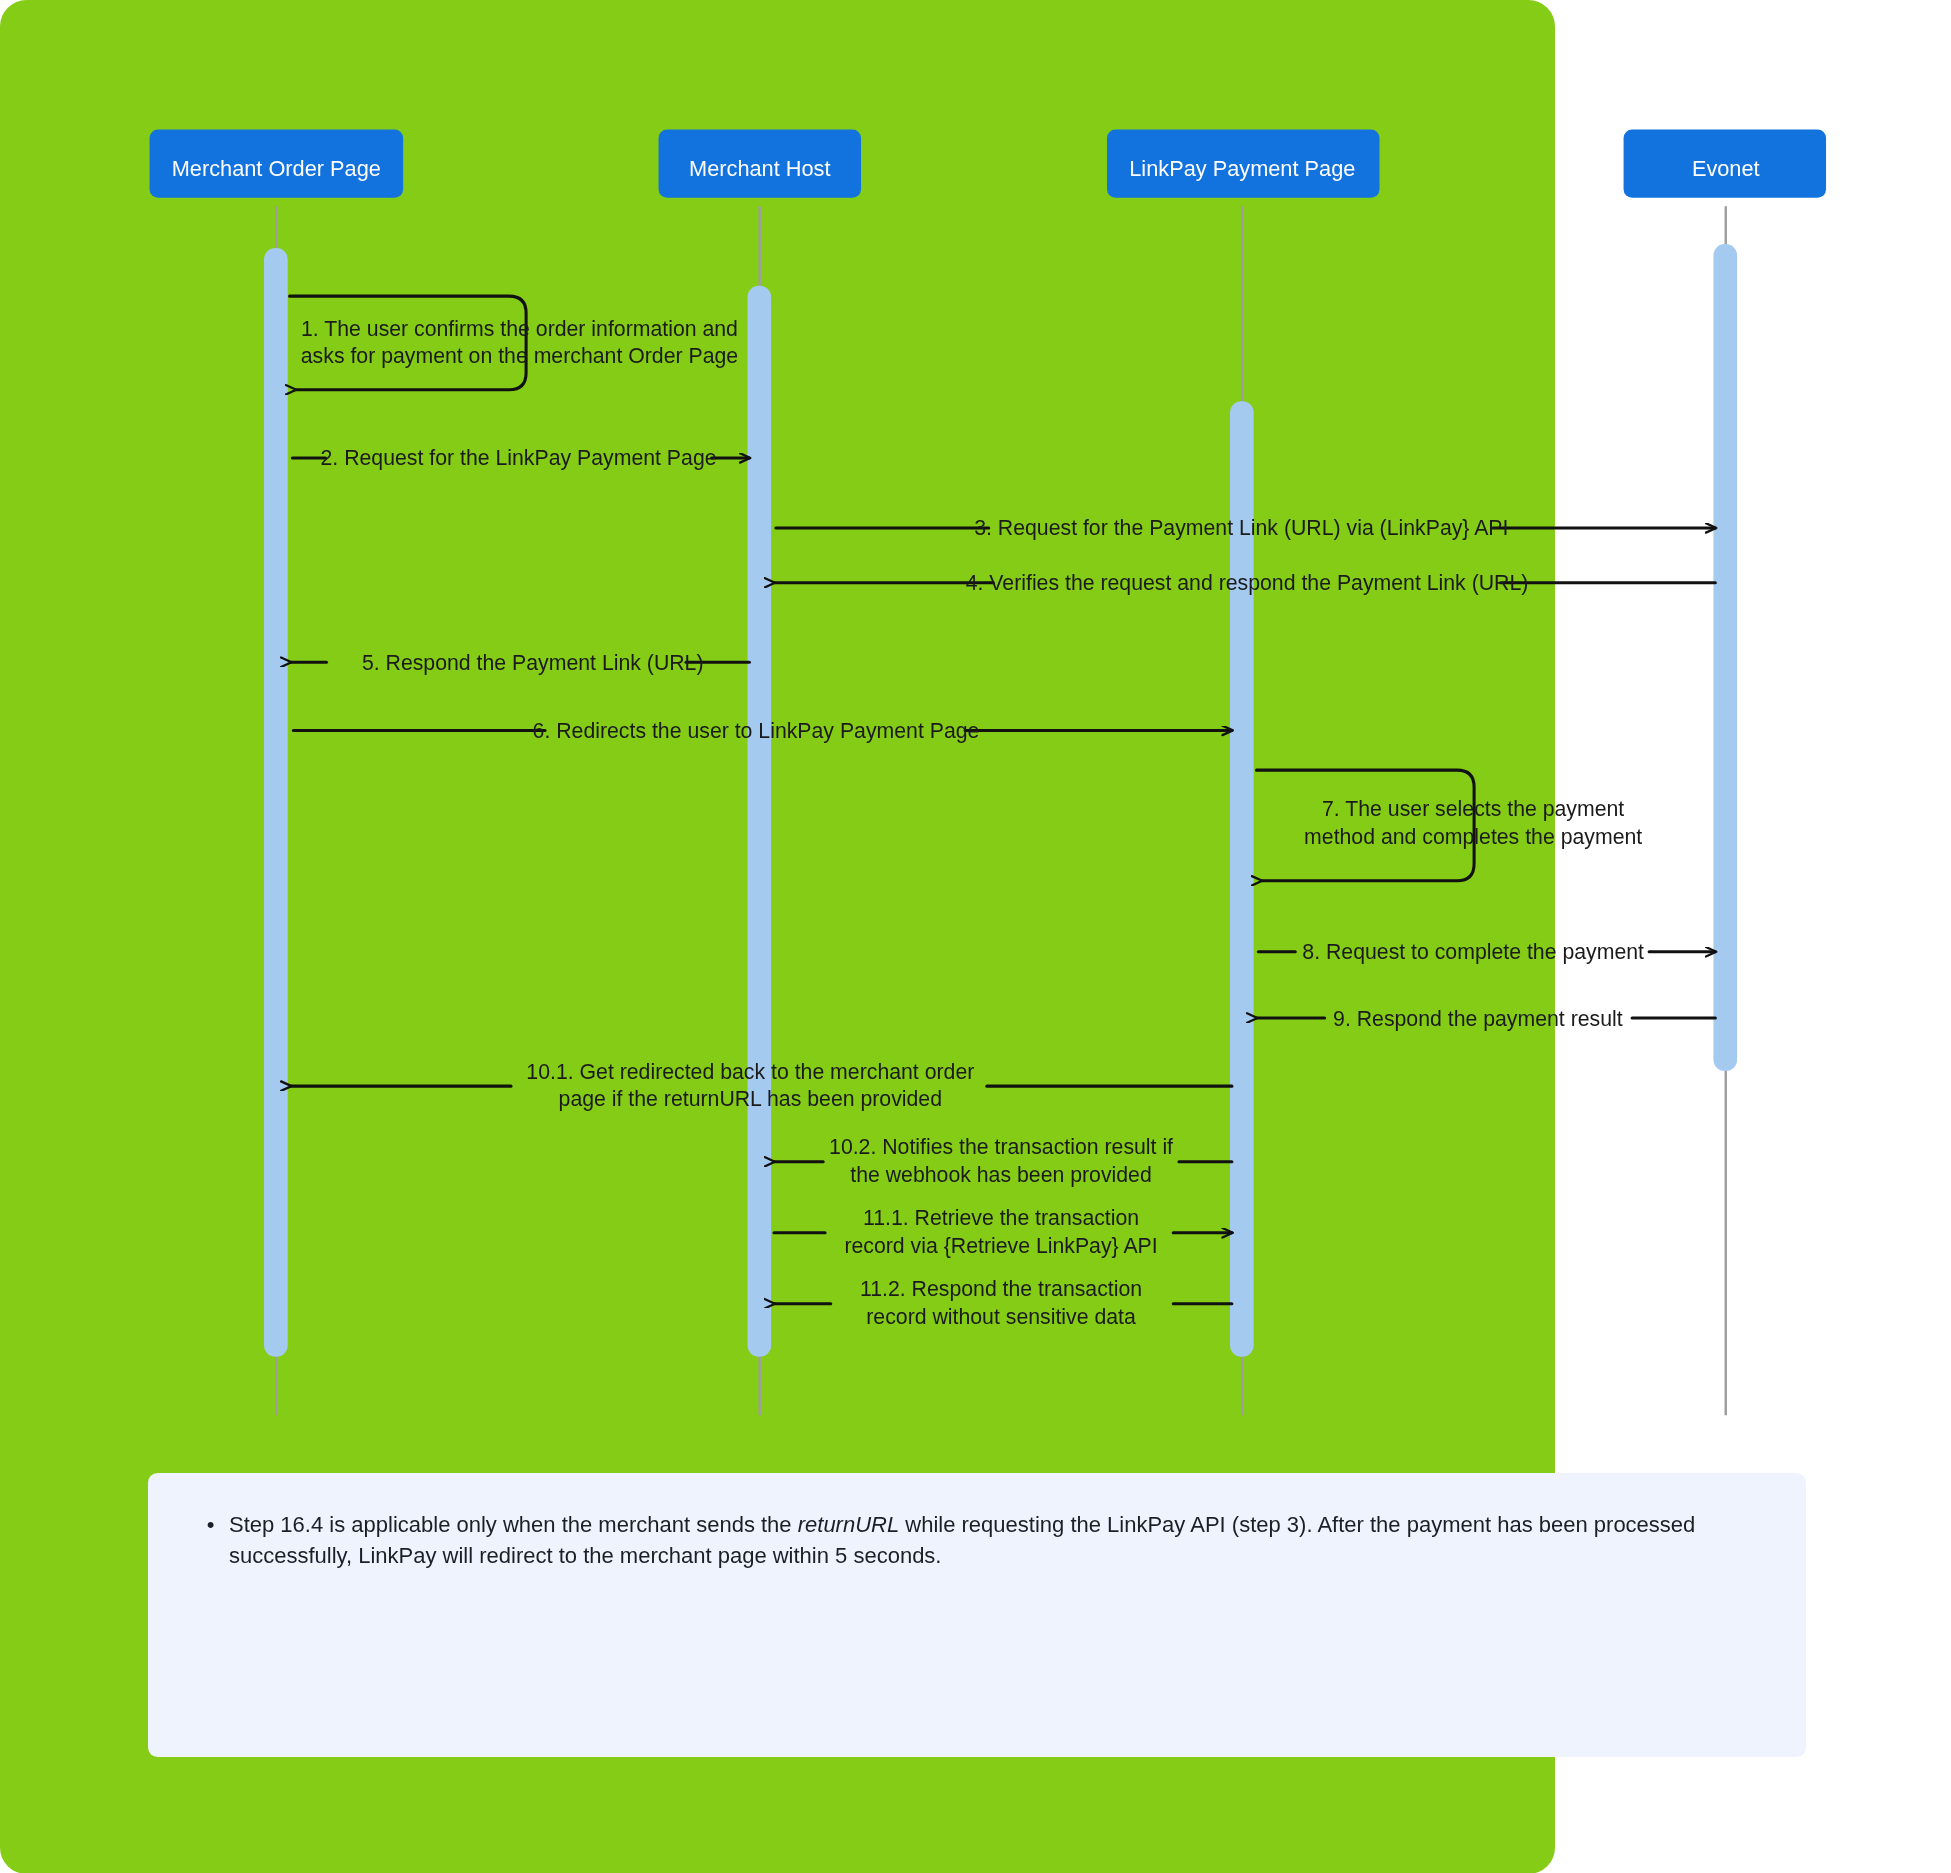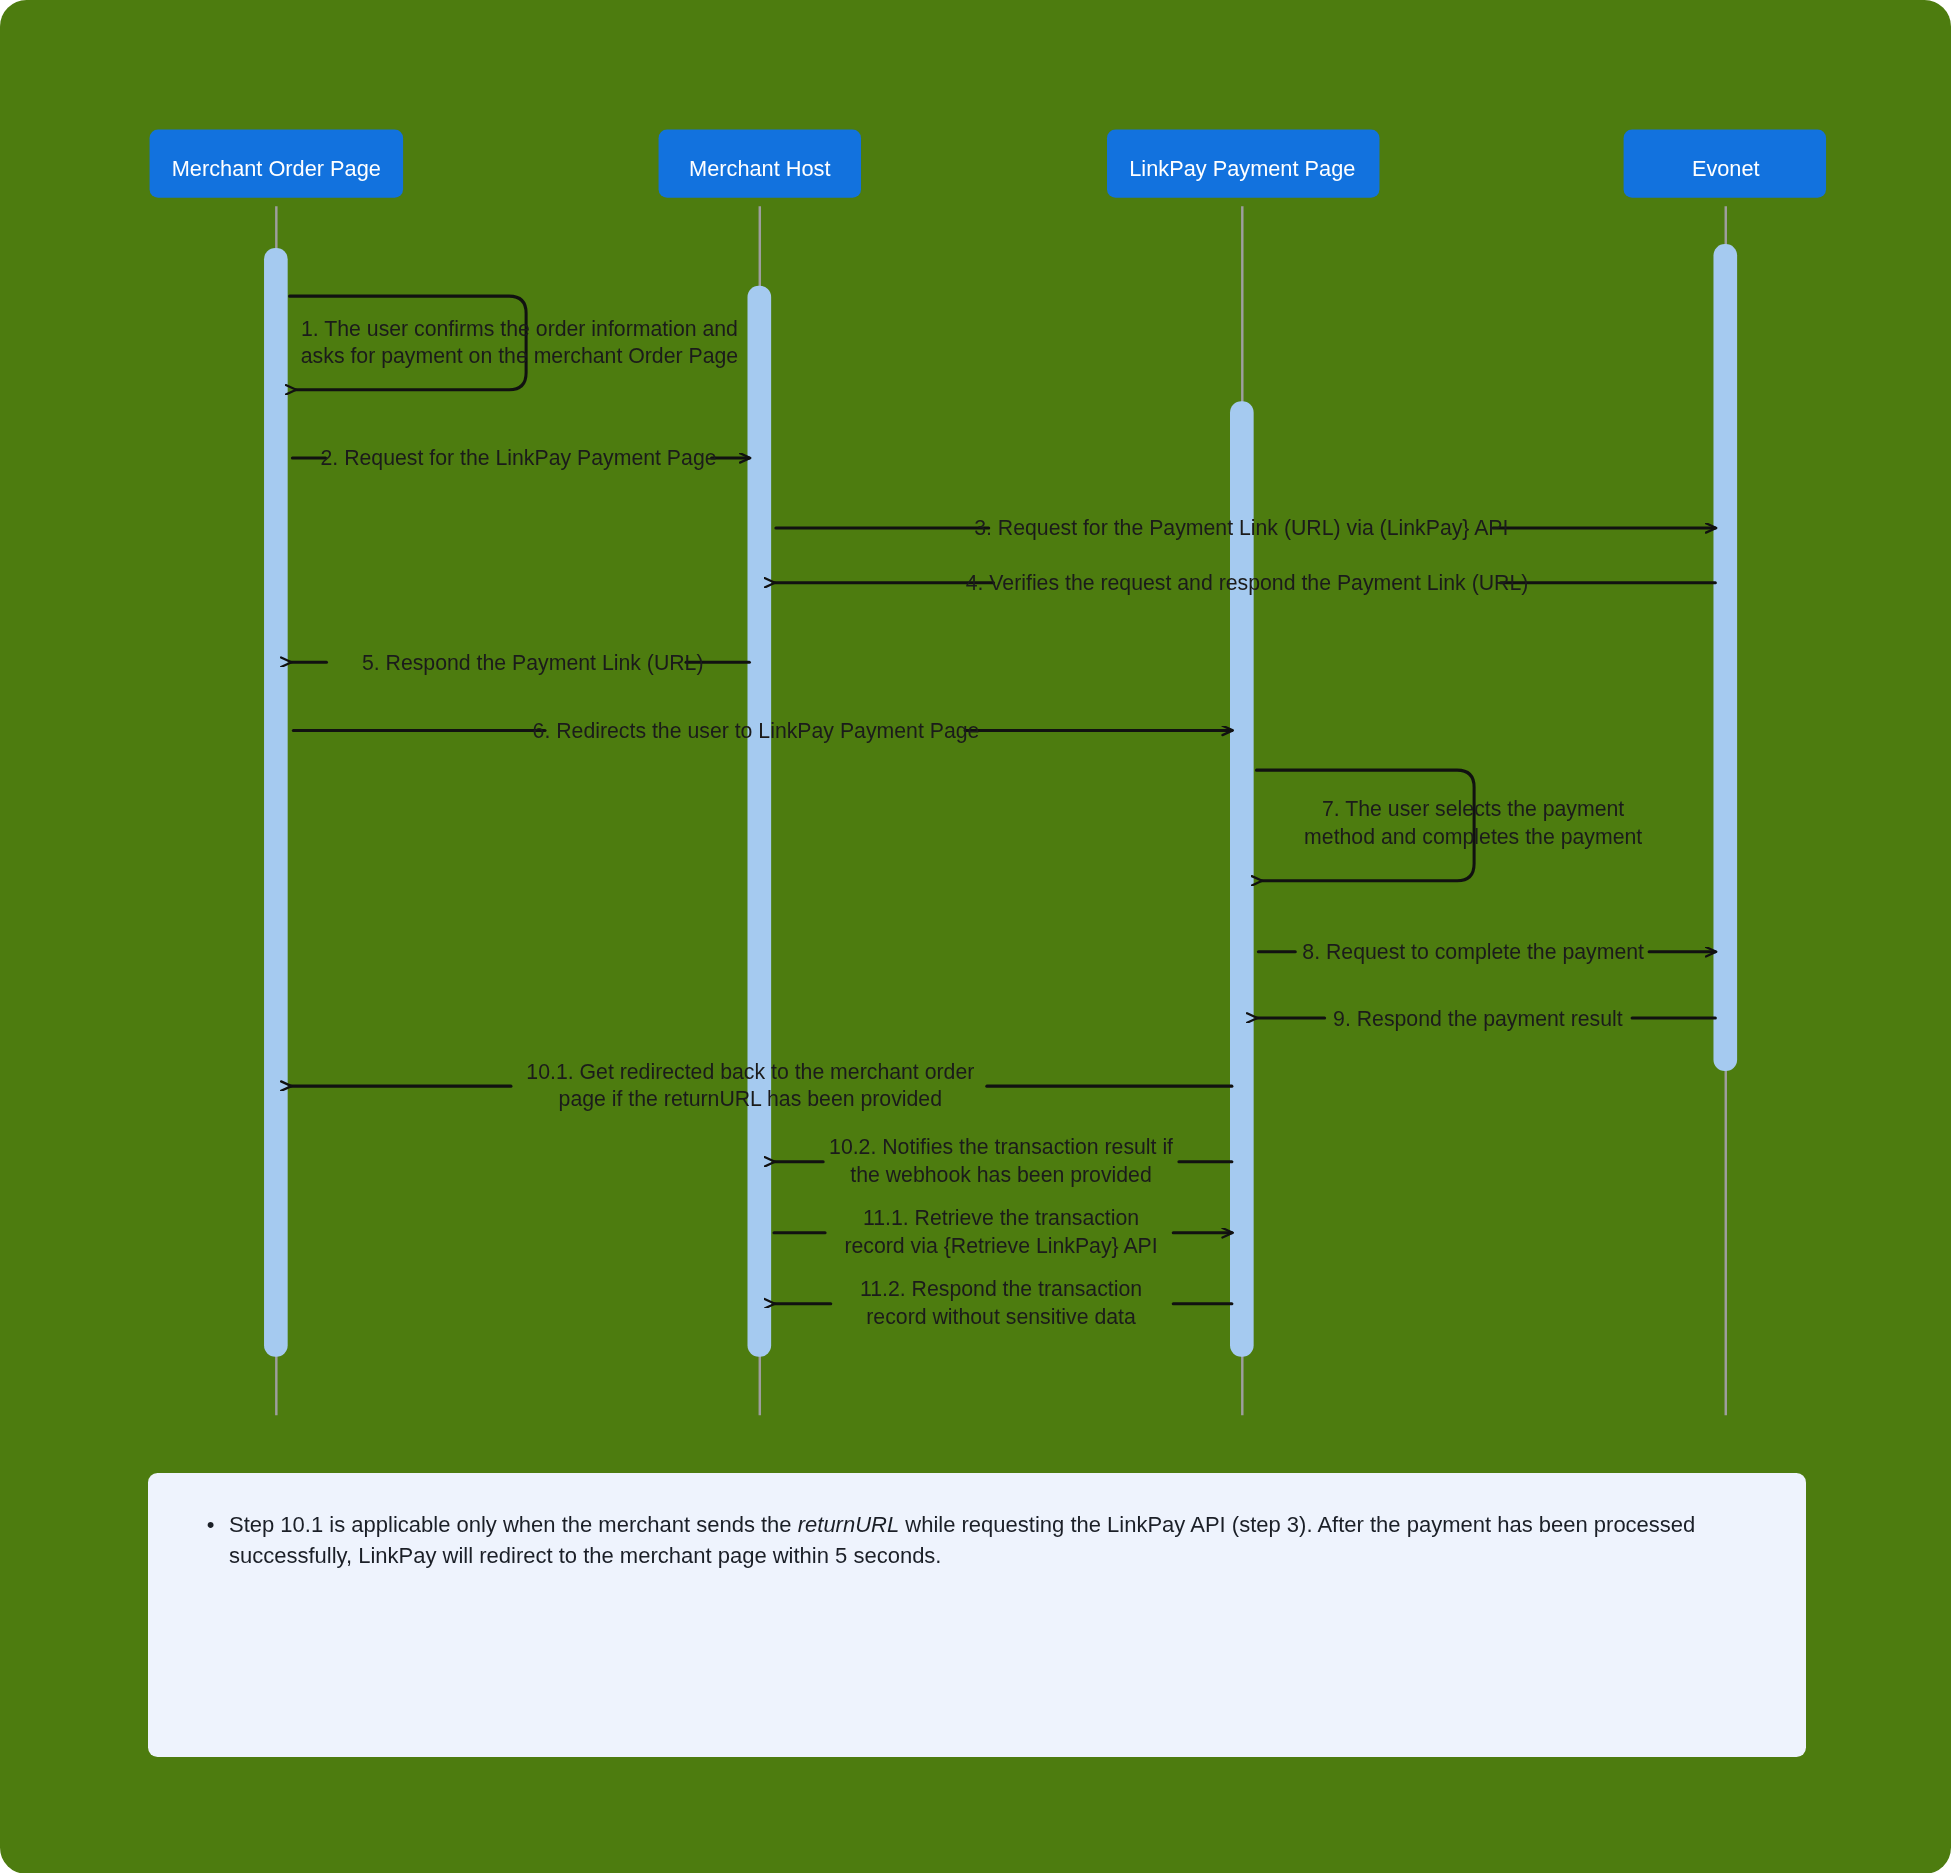--- a/index.html
+++ b/index.html
@@ -8,23 +8,23 @@
     background: #ffffff;
   }
   body {
     width: 1951px;
     height: 1874px;
     font-family: "Liberation Sans", sans-serif;
     overflow: hidden;
   }
   #page {
     position: relative;
-    width: 1951px;
+    width: 1555px;
     height: 1874px;
-    background: #4d7c0f;
+    background: #84cc16;
     border-radius: 26.5px;
     box-sizing: border-box;
   }
   #diagram-svg {
     position: absolute;
     left: 0;
     top: 0;
     width: 1951px;
     height: 1457px;
   }
@@ -208,18 +208,18 @@
     <g>
       <line x1="878" y1="1378" x2="818" y2="1378" stroke="#111111" stroke-width="3.2" stroke-linecap="round" marker-end="url(#arrowhead-left)"></line>
       <line x1="1240" y1="1378" x2="1302" y2="1378" stroke="#111111" stroke-width="3.2" stroke-linecap="round"></line>
       <text class="msg-label" x="1058" y="1370" text-anchor="middle">11.2. Respond the transaction</text>
       <text class="msg-label" x="1058" y="1399" text-anchor="middle">record without sensitive data</text>
     </g>
   </svg>
 
   <div class="note-panel">
     <ul class="note-list">
-      <li class="note-item"><span>Step 10.1 is applicable only when the merchant sends the </span><i>returnURL</i><span> while requesting the LinkPay API (step 3). After the payment has been processed successfully, LinkPay will redirect to the merchant page within 5 seconds.</span></li>
+      <li class="note-item"><span>Step 16.4 is applicable only when the merchant sends the </span><i>returnURL</i><span> while requesting the LinkPay API (step 3). After the payment has been processed successfully, LinkPay will redirect to the merchant page within 5 seconds.</span></li>
     </ul>
   </div>
 
 </div>
 
 
 </body></html>

